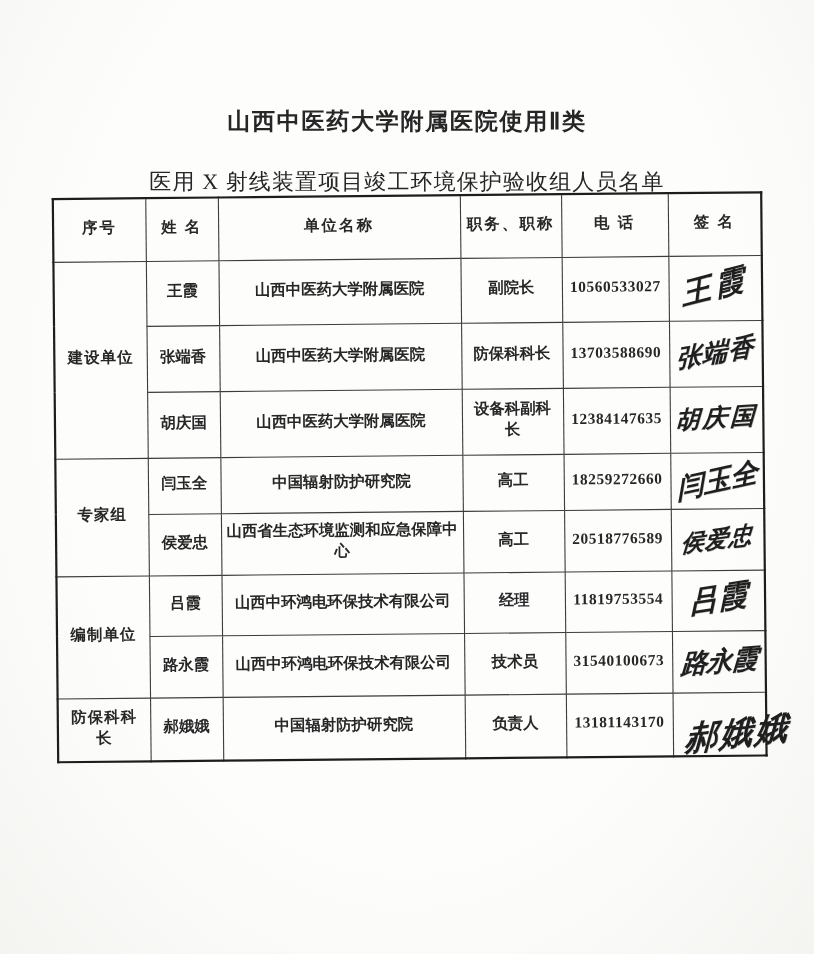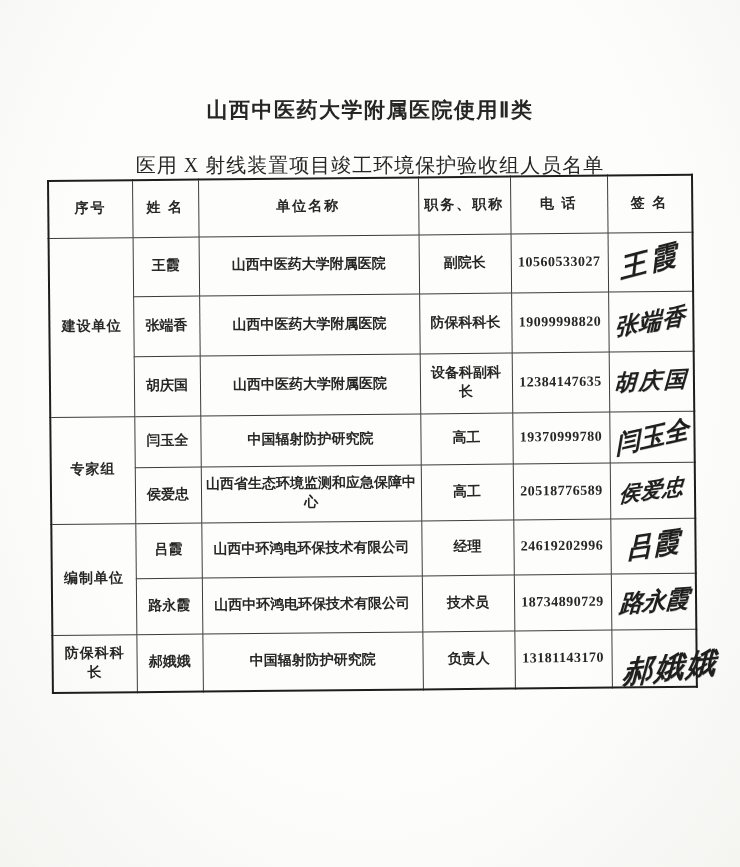--- a/index.html
+++ b/index.html
@@ -119,60 +119,60 @@
         <td>王霞</td>
         <td>山西中医药大学附属医院</td>
         <td>副院长</td>
         <td class="phone">10560533027</td>
         <td class="sig-cell"><span class="sig sig-1">王霞</span></td>
       </tr>
       <tr style="height:60px">
         <td>张端香</td>
         <td>山西中医药大学附属医院</td>
         <td>防保科科长</td>
-        <td class="phone">19099998820</td>
+        <td class="phone">13703588690</td>
         <td class="sig-cell"><span class="sig sig-2">张端香</span></td>
       </tr>
       <tr style="height:60px">
         <td>胡庆国</td>
         <td>山西中医药大学附属医院</td>
         <td>设备科副科长</td>
         <td class="phone">12384147635</td>
         <td class="sig-cell"><span class="sig sig-3">胡庆国</span></td>
       </tr>
 
       <tr style="height:51px">
         <td rowspan="2" class="group-cell">专家组</td>
         <td>闫玉全</td>
         <td>中国辐射防护研究院</td>
         <td>高工</td>
-        <td class="phone">19370999780</td>
+        <td class="phone">18259272660</td>
         <td class="sig-cell"><span class="sig sig-4">闫玉全</span></td>
       </tr>
       <tr style="height:56px">
         <td>侯爱忠</td>
         <td>山西省生态环境监测和应急保障中心</td>
         <td>高工</td>
         <td class="phone">20518776589</td>
         <td class="sig-cell"><span class="sig sig-5">侯爱忠</span></td>
       </tr>
 
       <tr style="height:55px">
         <td rowspan="2" class="group-cell">编制单位</td>
         <td>吕霞</td>
         <td>山西中环鸿电环保技术有限公司</td>
         <td>经理</td>
-        <td class="phone">24619202996</td>
+        <td class="phone">11819753554</td>
         <td class="sig-cell"><span class="sig sig-6">吕霞</span></td>
       </tr>
       <tr style="height:56px">
         <td>路永霞</td>
         <td>山西中环鸿电环保技术有限公司</td>
         <td>技术员</td>
-        <td class="phone">18734890729</td>
+        <td class="phone">31540100673</td>
         <td class="sig-cell"><span class="sig sig-7">路永霞</span></td>
       </tr>
 
       <tr style="height:58px">
         <td class="group-cell">防保科科长</td>
         <td>郝娥娥</td>
         <td>中国辐射防护研究院</td>
         <td>负责人</td>
         <td class="phone">13181143170</td>
         <td class="sig-cell"><span class="sig sig-8">郝娥娥</span></td>

